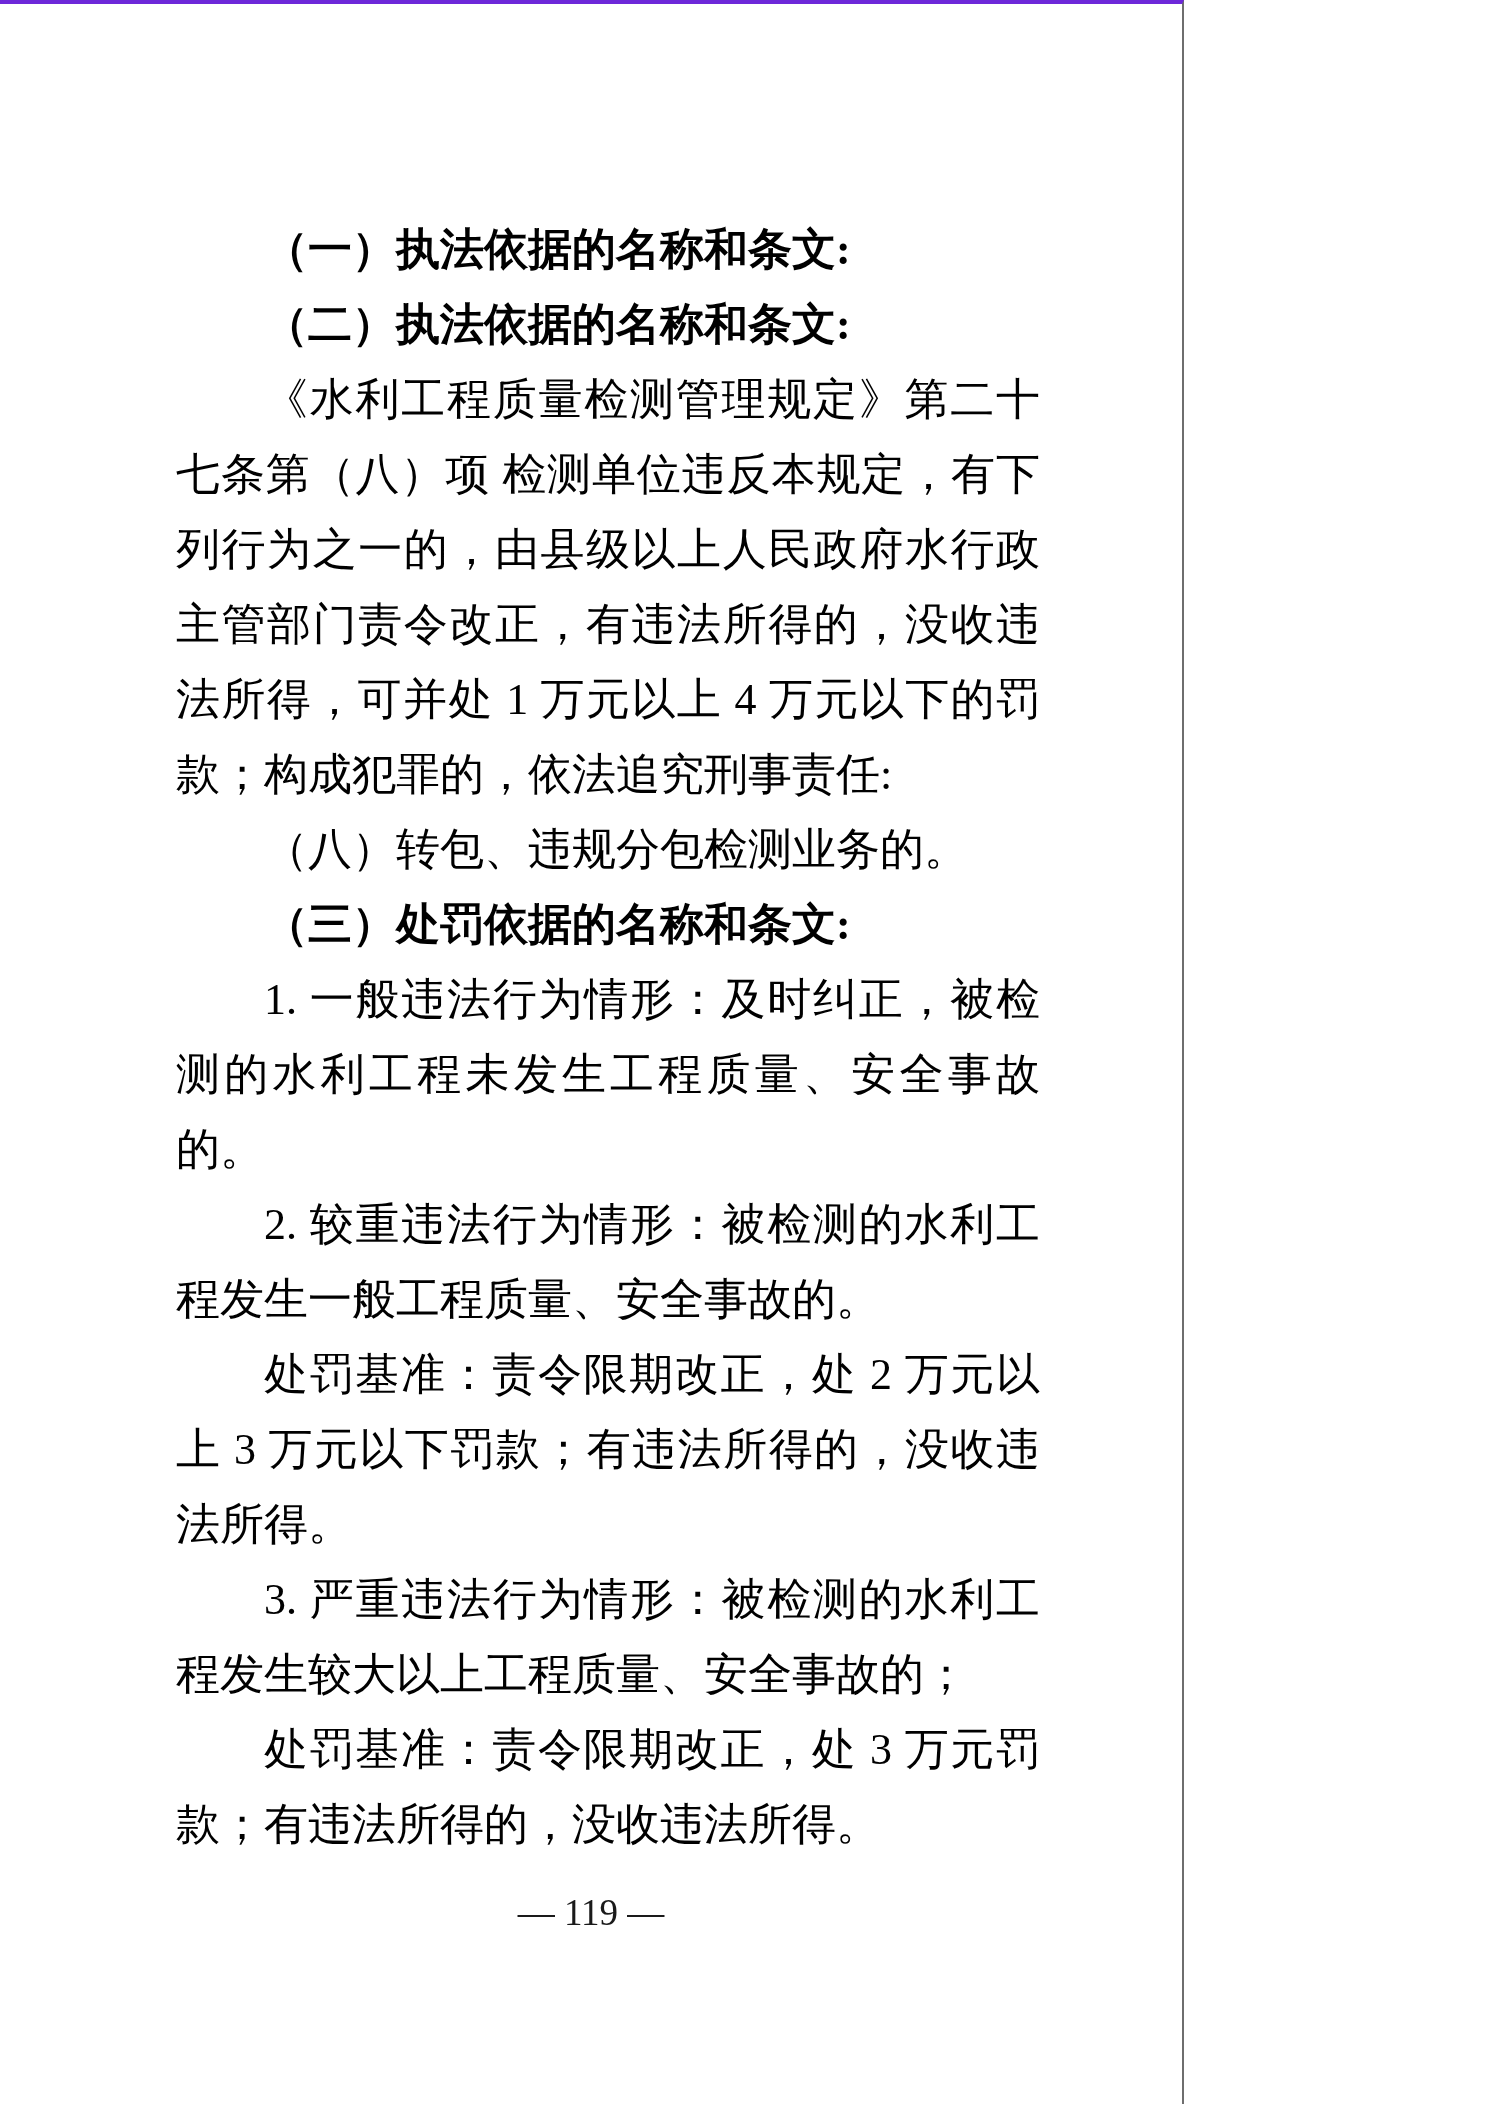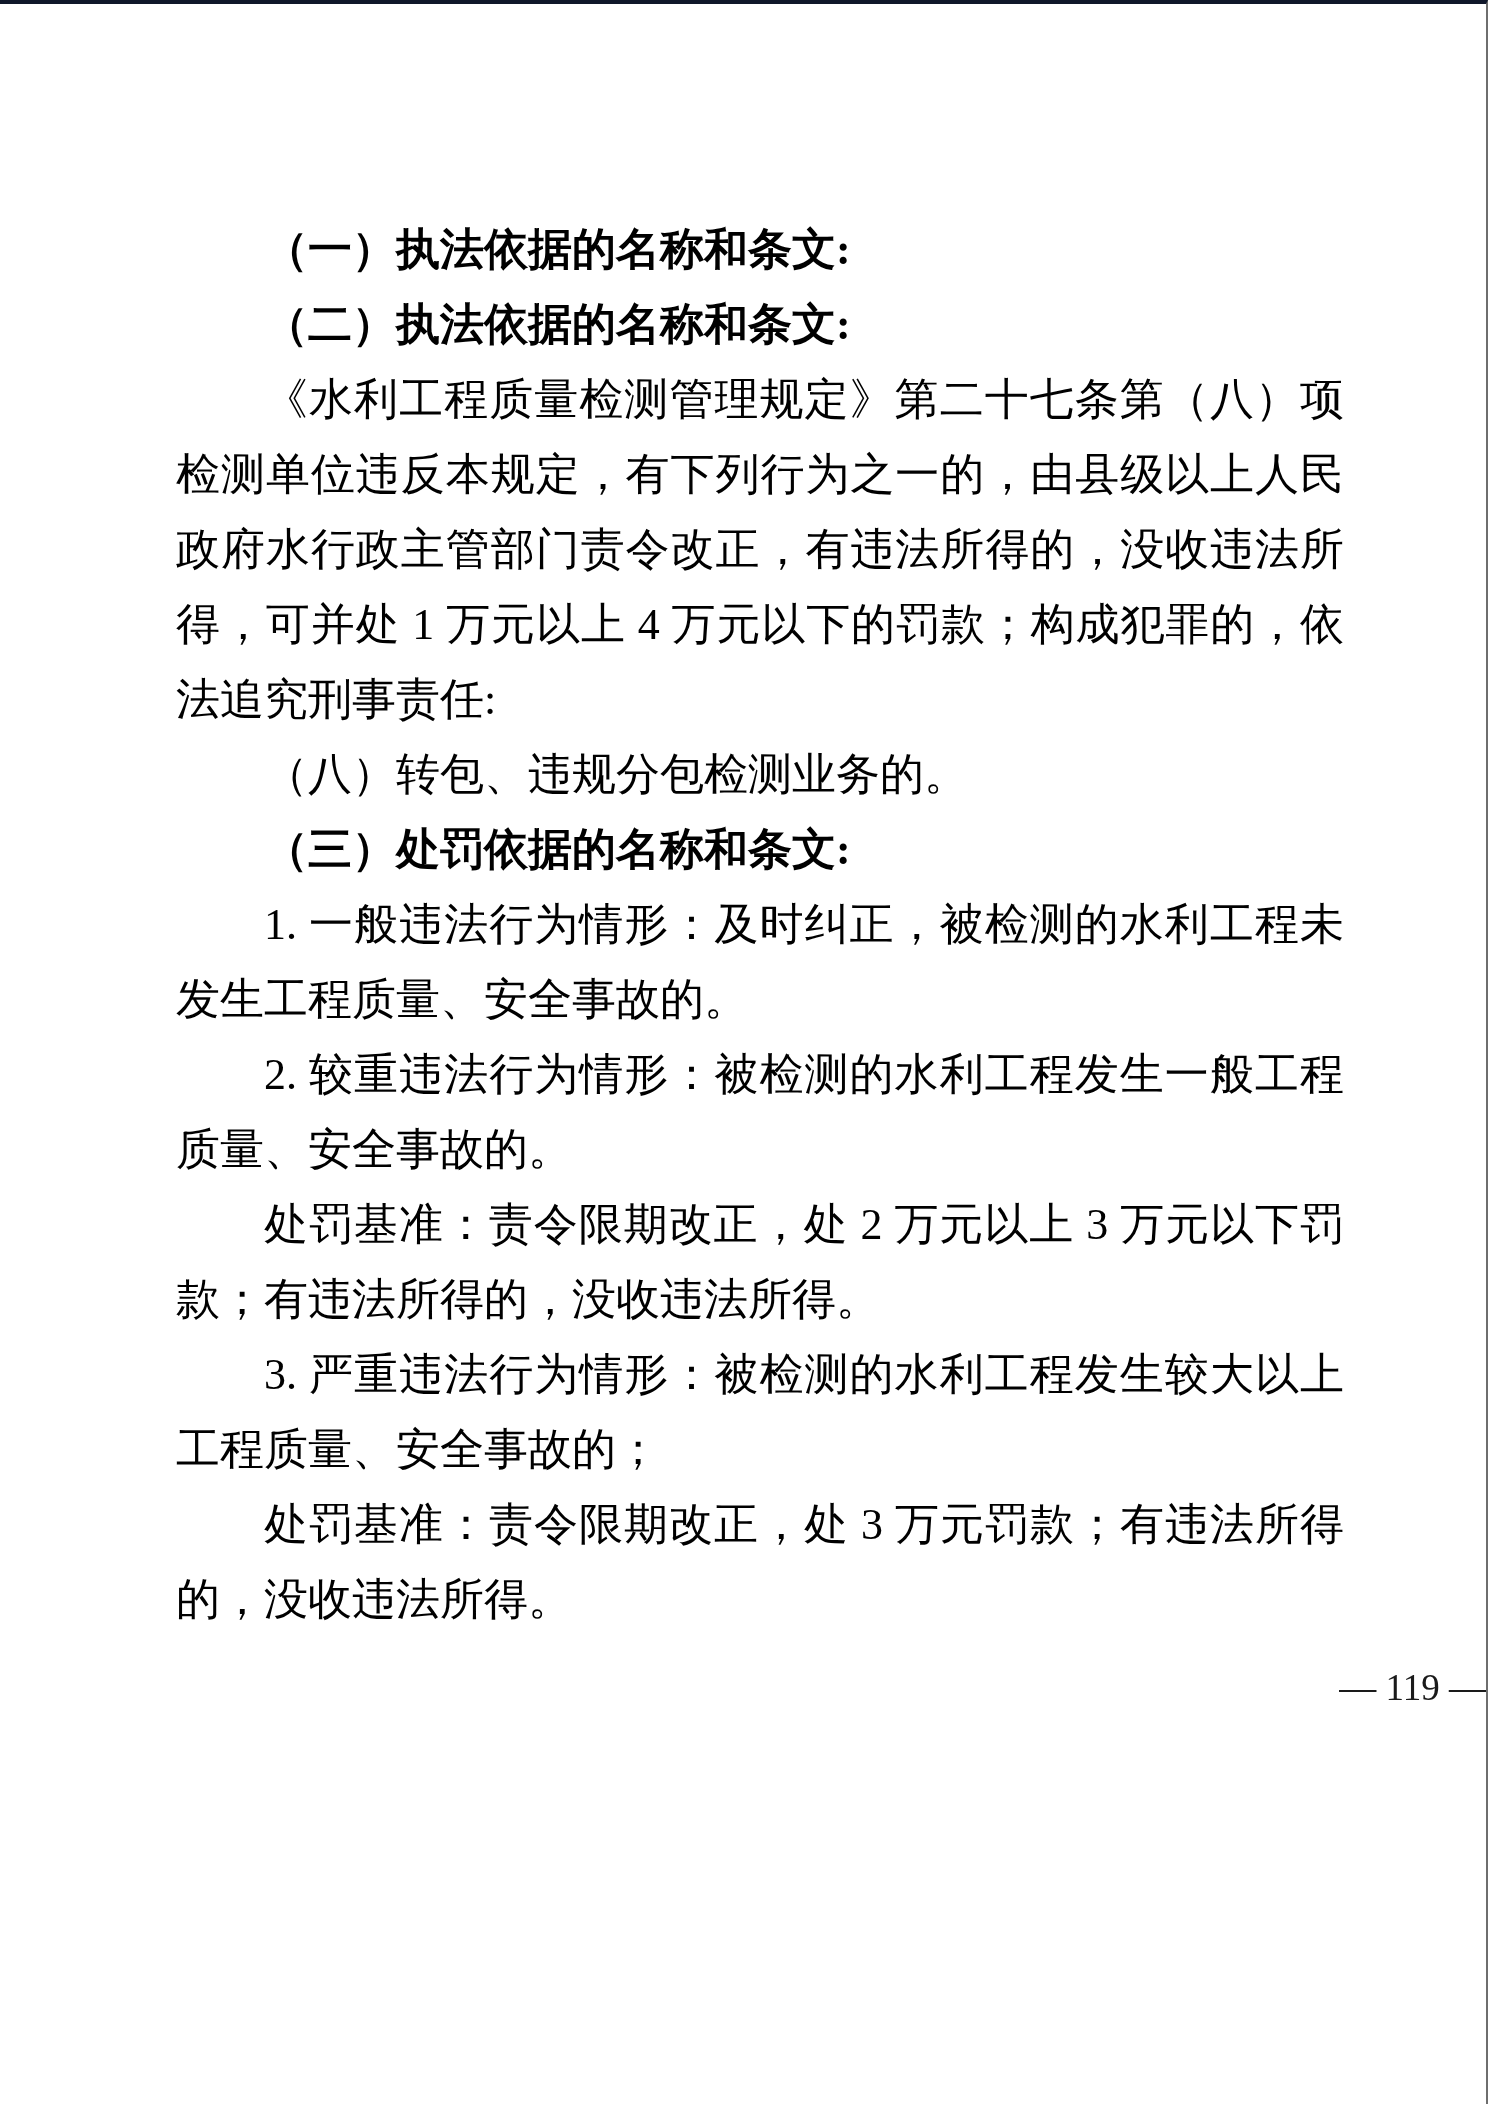--- a/index.html
+++ b/index.html
@@ -2,25 +2,25 @@
 <html lang="zh"><head>
 <meta charset="utf-8">
 <style>
   html, body {
     margin: 0;
     padding: 0;
     background: #ffffff;
   }
   .page {
     position: relative;
-    width: 1488px;
+    width: 1184px;
     height: 2104px;
     box-sizing: border-box;
     background: #ffffff;
-    border-top: 4px solid #0f172a;
+    border-top: 4px solid #6d28d9;
     border-right: 2px solid #6e6e6e;
     overflow: hidden;
     font-family: "Liberation Serif", "DejaVu Serif", serif;
     color: #000000;
   }
   .content {
     padding: 208px 142px 0 176px;
     font-size: 44px;
     line-height: 75px;
     text-align: justify;
@@ -32,21 +32,21 @@
     text-indent: 2em;
   }
   .content p.head {
     font-weight: bold;
   }
   .content .lead {
     font-weight: normal;
   }
   .footer {
     margin-top: 26px;
-    text-align: right;
+    text-align: center;
     font-size: 37px;
     line-height: 50px;
     color: #1a1a1a;
   }
 </style>
 </head>
 <body>
 
 <div class="page">
   <div class="content" id="paragraphs">

